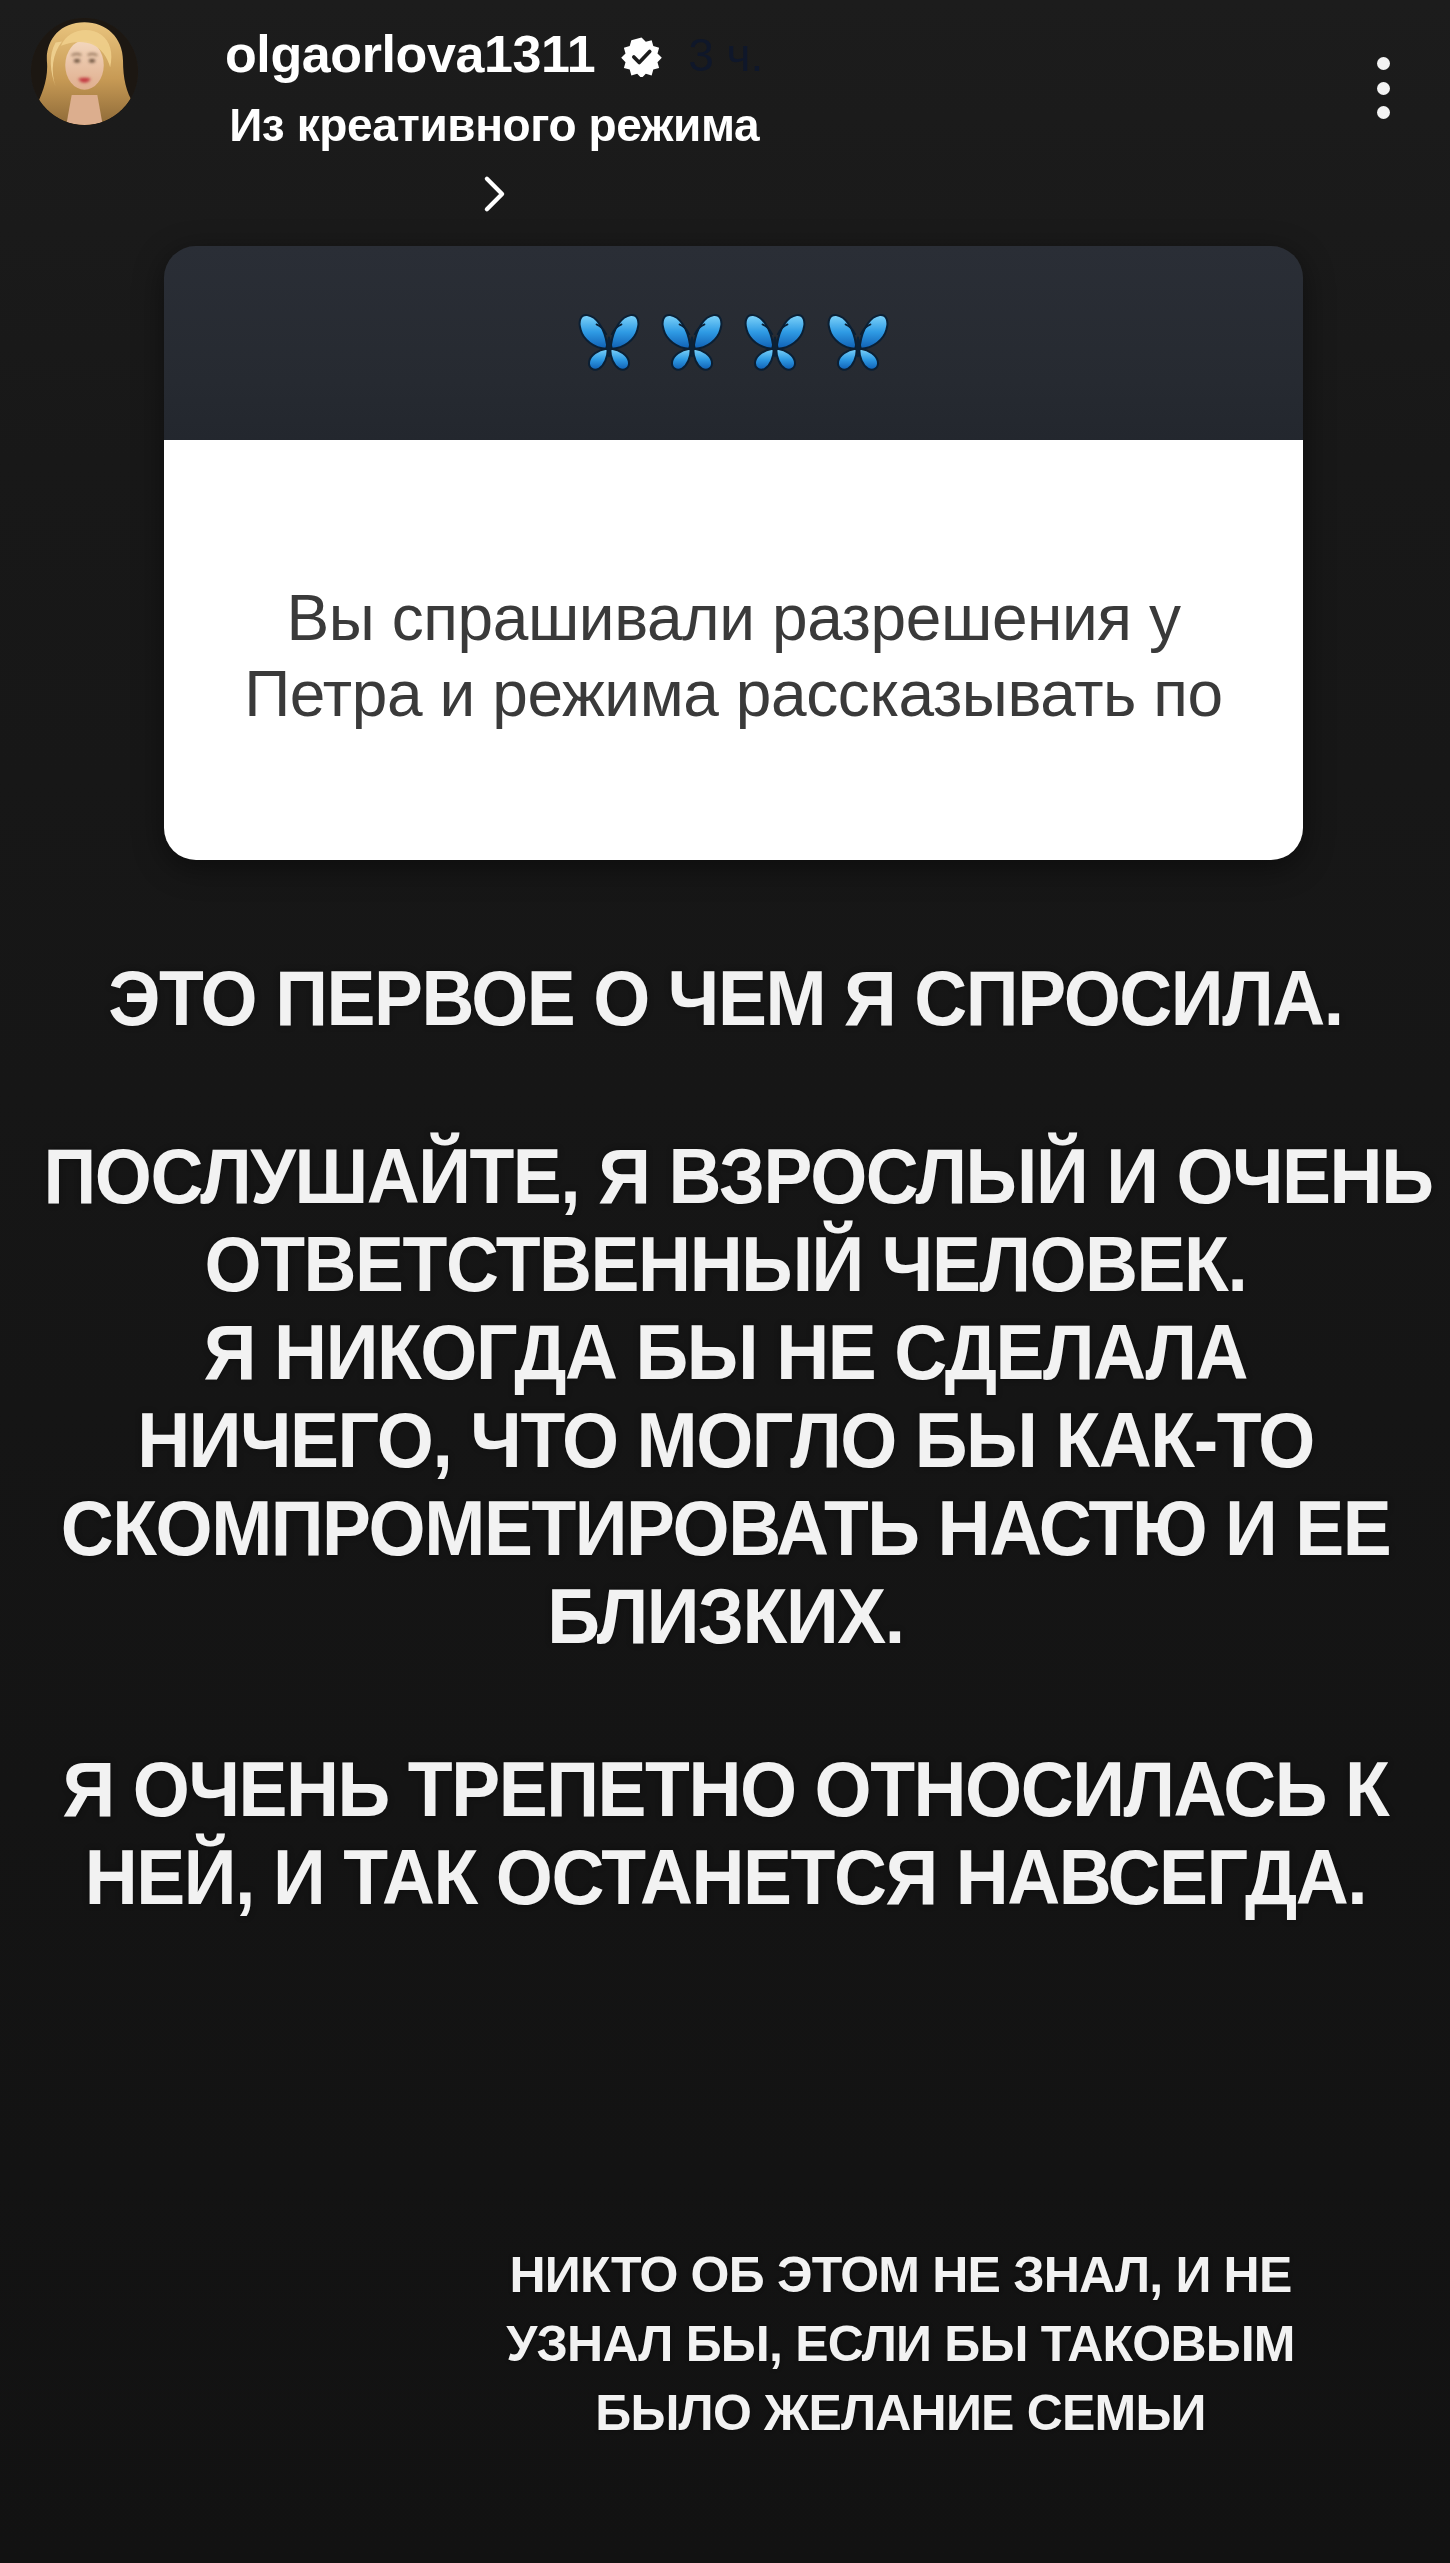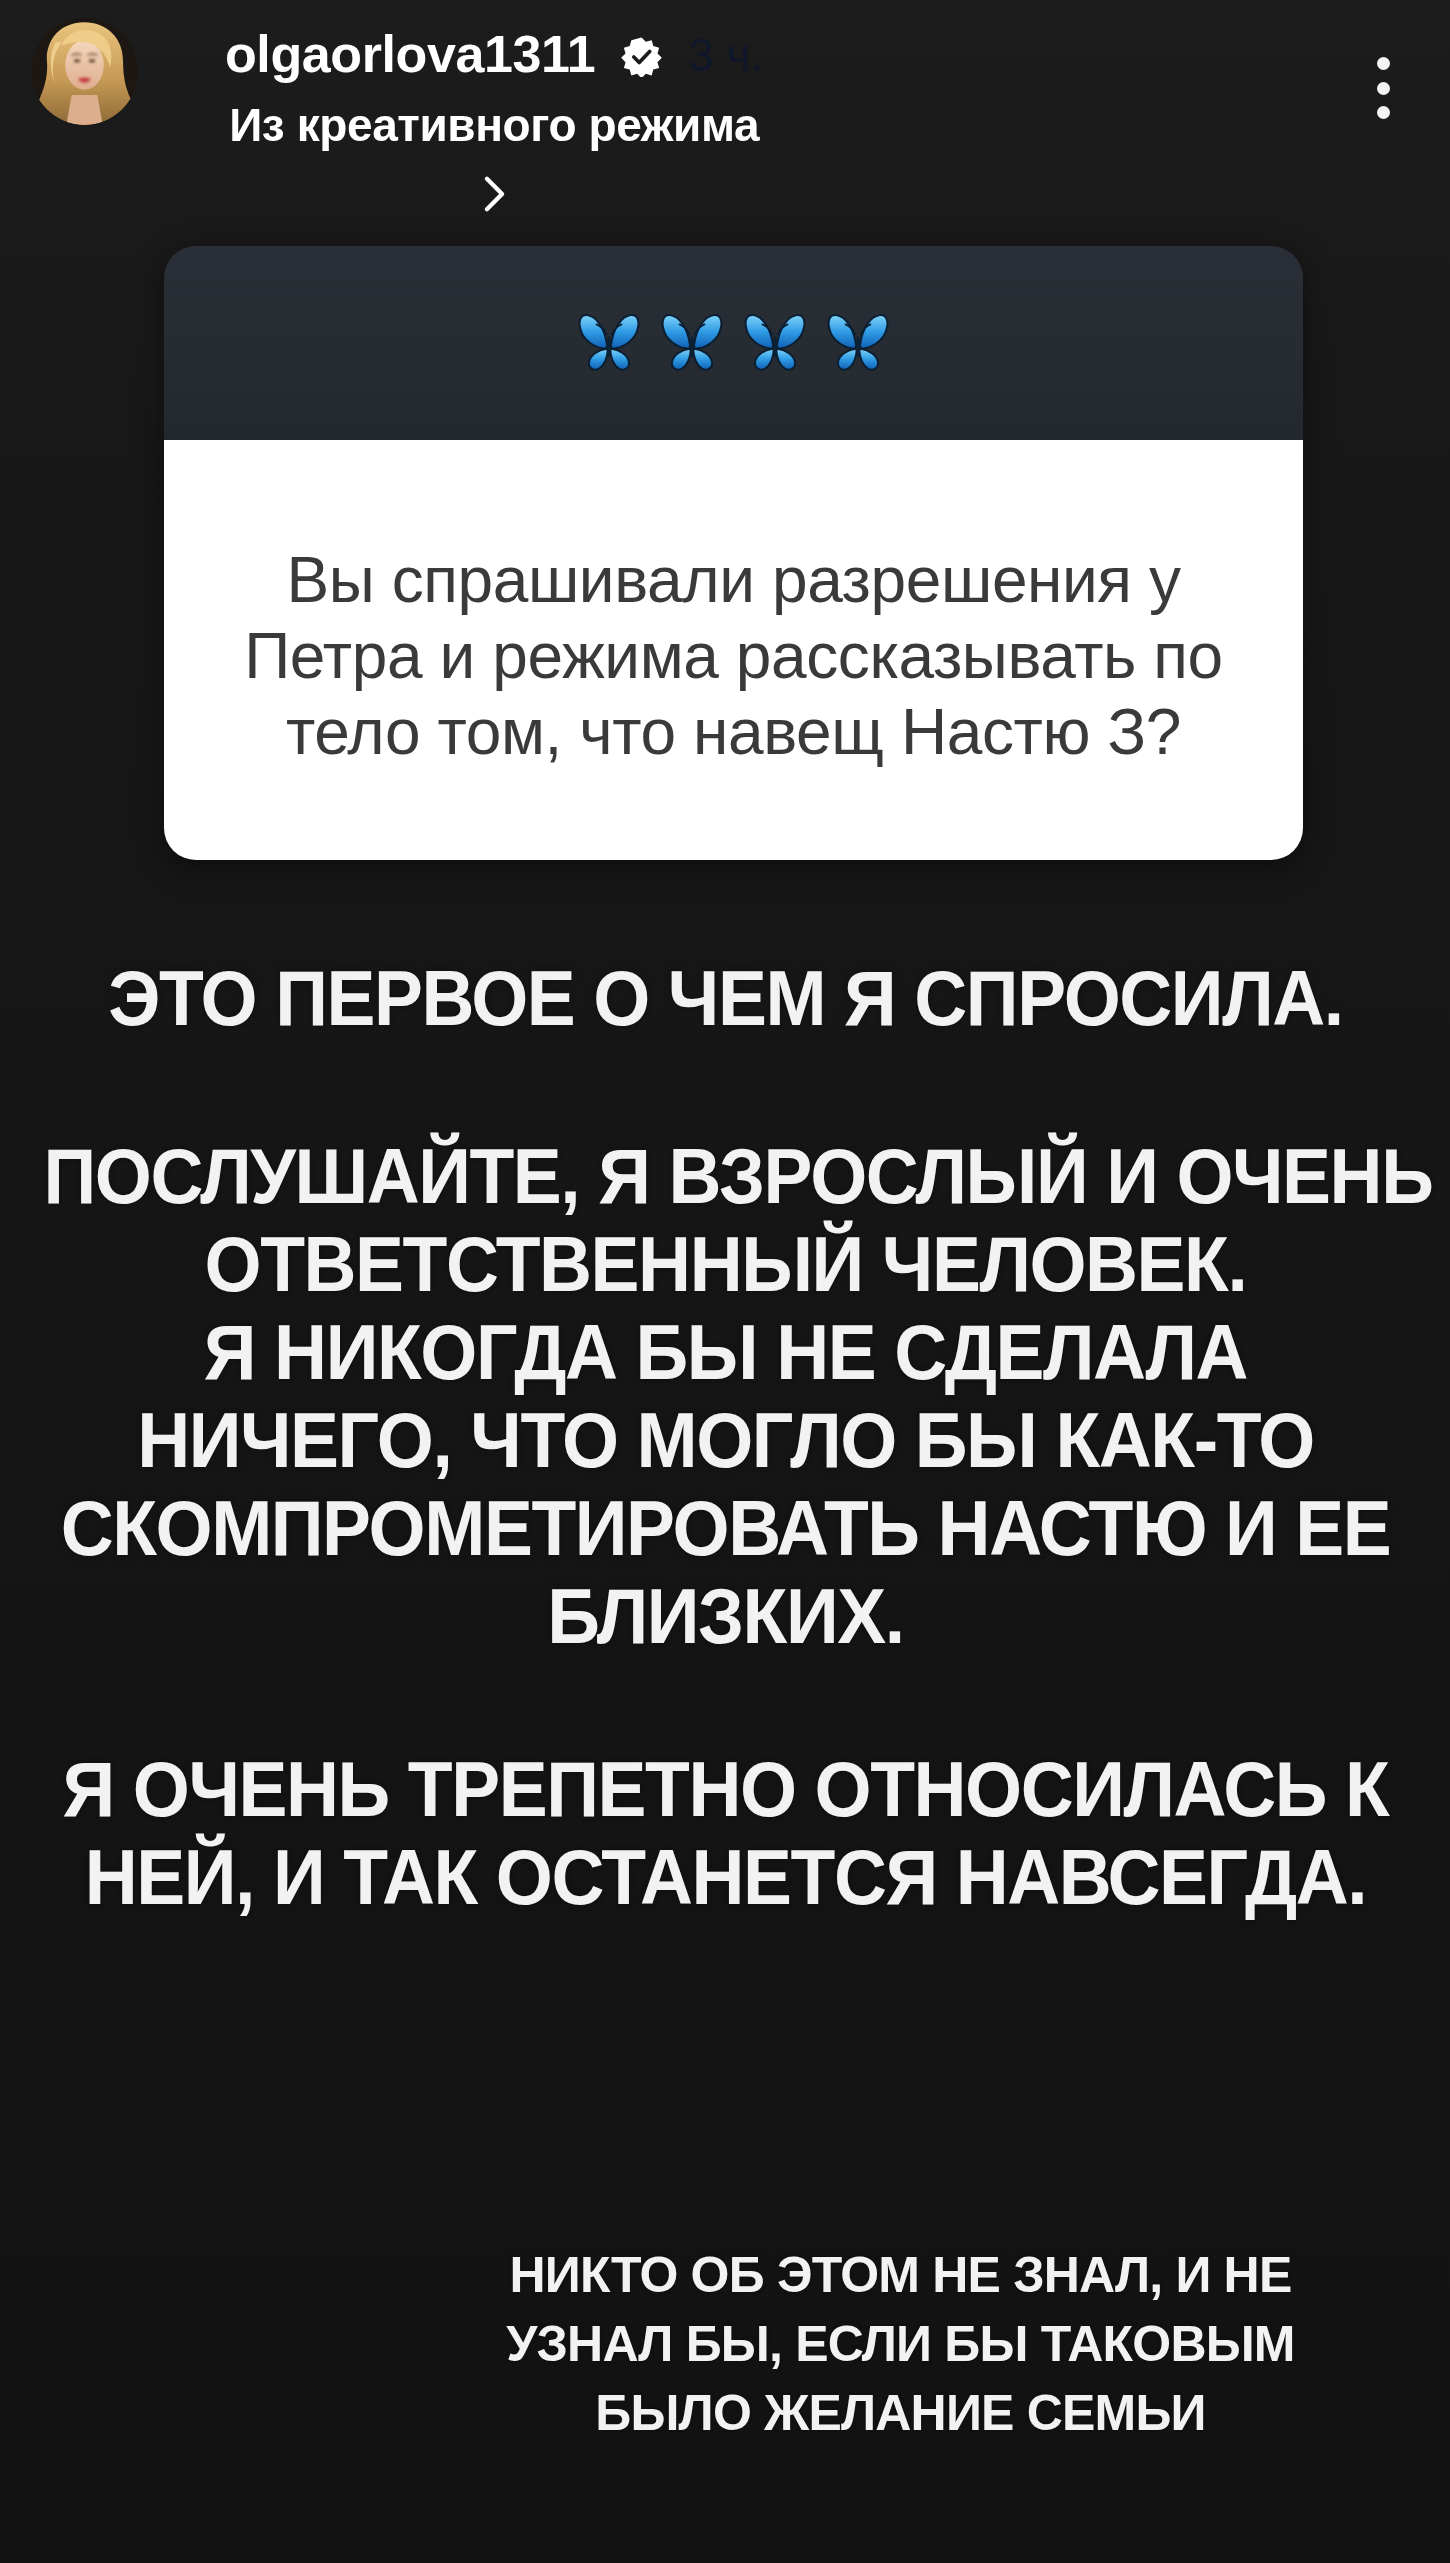--- a/index.html
+++ b/index.html
@@ -204,21 +204,20 @@
             <path d="M46,58 C33,60 22,68 20,77 C18,87 27,93 35,88 C43,83 48,70 48,60 Z"></path>
             <path d="M54,58 C67,60 78,68 80,77 C82,87 73,93 65,88 C57,83 52,70 52,60 Z"></path>
           </g>
           <path d="M46,36 C42,28 36,23 31,21 M54,36 C58,28 64,23 69,21" stroke="#0b1f33" stroke-width="2.5" fill="none" stroke-linecap="round"></path>
           <ellipse cx="50" cy="55" rx="3.2" ry="16" fill="#0d2135"></ellipse>
         </svg>
       </div>
     <div class="card-body">
         <div class="line">Вы спрашивали разрешения у</div>
         <div class="line">Петра и режима рассказывать по</div>
-        <div class="line">тело том, что навещ Настю З?</div>
       </div>
   </div>
 
   <div class="story-block" id="block-1">
       <div class="line">ЭТО ПЕРВОЕ О ЧЕМ Я СПРОСИЛА.</div>
     </div>
 
   <div class="story-block" id="block-2">
       <div class="line">ПОСЛУШАЙТЕ, Я ВЗРОСЛЫЙ И ОЧЕНЬ</div>
       <div class="line">ОТВЕТСТВЕННЫЙ ЧЕЛОВЕК.</div>

